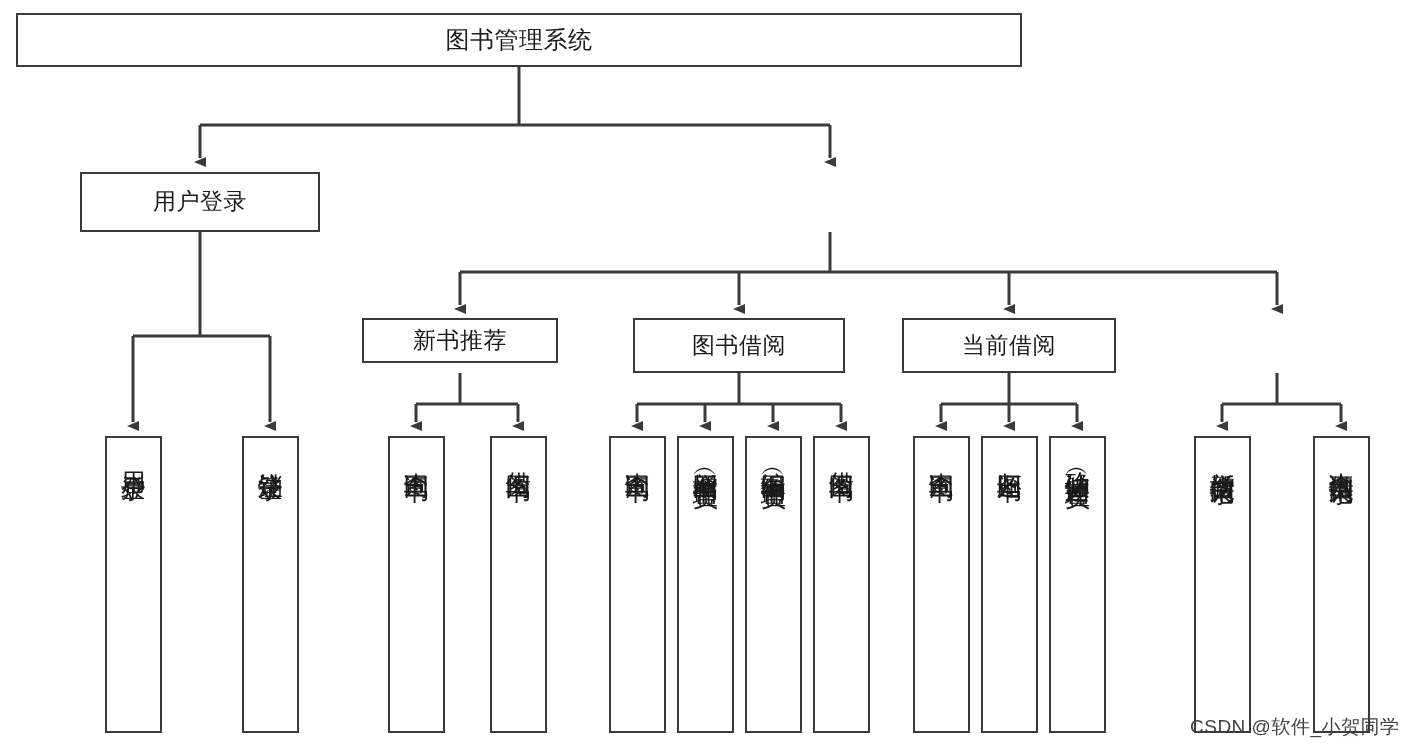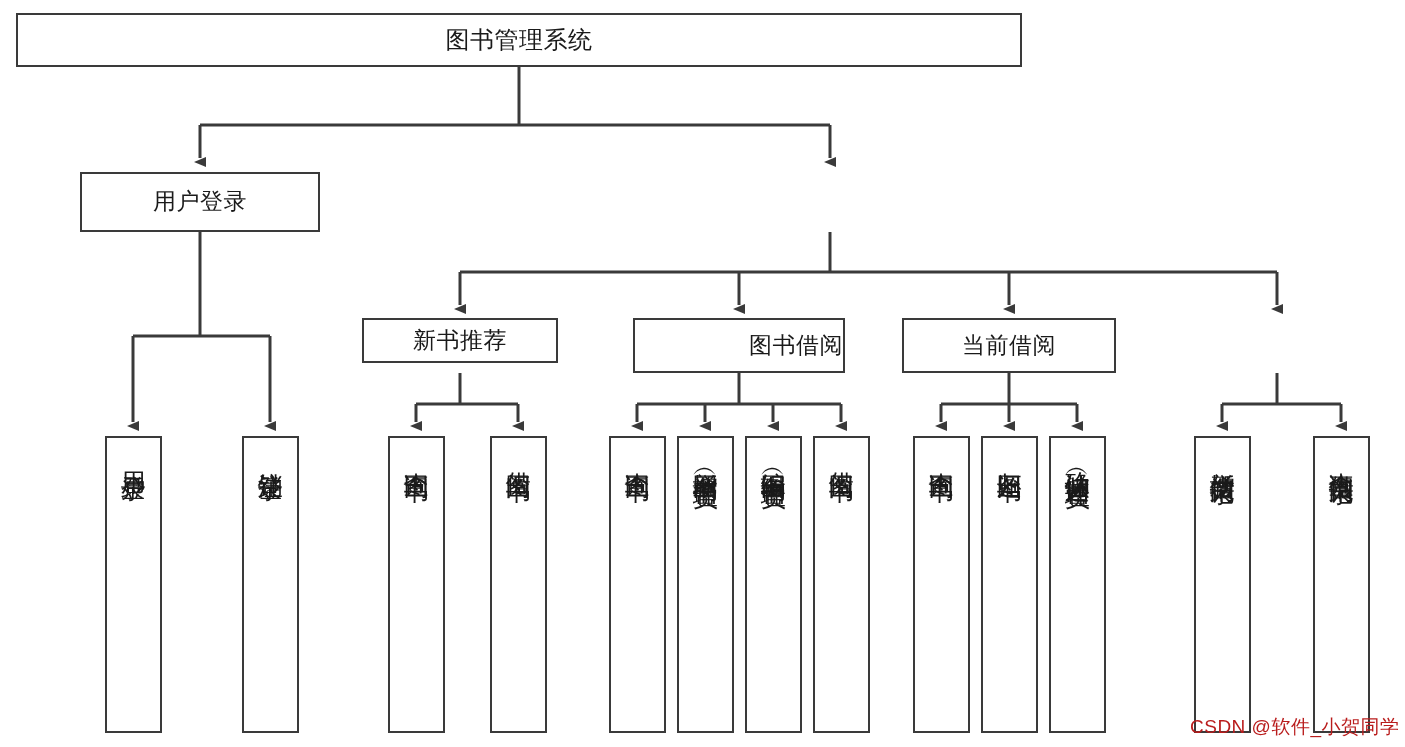--- a/index.html
+++ b/index.html
@@ -54,21 +54,21 @@
     line-height: 1.45;
     letter-spacing: 2px;
     white-space: nowrap;
   }
   .node.root .node-label {
     font-size: 24px;
   }
   .watermark {
     position: absolute;
     font-size: 19px;
-    color: #b91c1c;
+    color: #404040;
     white-space: nowrap;
     letter-spacing: 0.5px;
   }
 </style>
 </head>
 <body>
 
 <div id="diagram-root">
 
   <svg class="connectors" viewBox="0 0 1405 747" xmlns="http://www.w3.org/2000/svg">
@@ -139,21 +139,21 @@
 
   <div class="node horizontal" style="left:80px; top:172px; width:240px; height:60px;">
     <span class="node-label">用户登录</span>
   </div>
 
 
   <div class="node horizontal" style="left:362px; top:318px; width:196px; height:45px;">
     <span class="node-label">新书推荐</span>
   </div>
 
-  <div class="node horizontal" style="left:633px; top:318px; width:212px; height:55px;justify-content:flex-end;">
+  <div class="node horizontal" style="left:633px; top:318px; width:212px; height:55px;">
     <span class="node-label">图书借阅</span>
   </div>
 
   <div class="node horizontal" style="left:902px; top:318px; width:214px; height:55px;text-align:center;">
     <span class="node-label">当前借阅</span>
   </div>
 
 
   <div class="node vertical" style="left:105px; top:436px; width:57px; height:297px;">
     <span class="node-label">用户登录</span>

